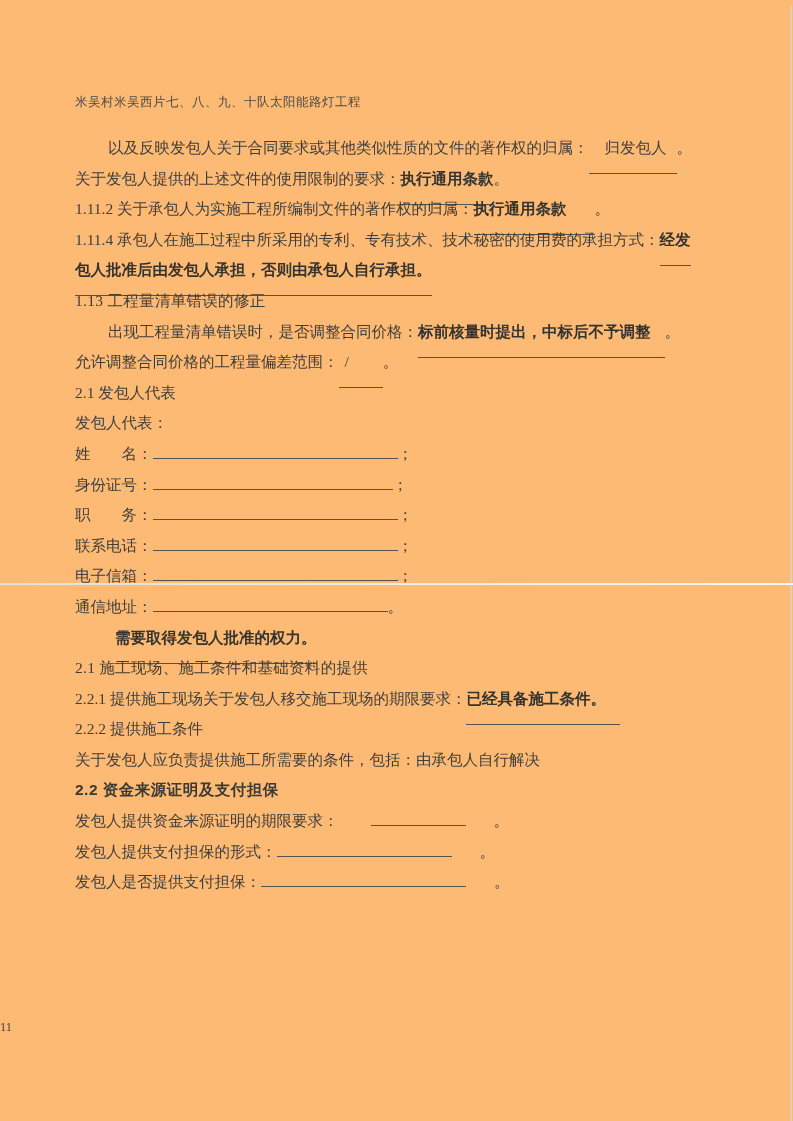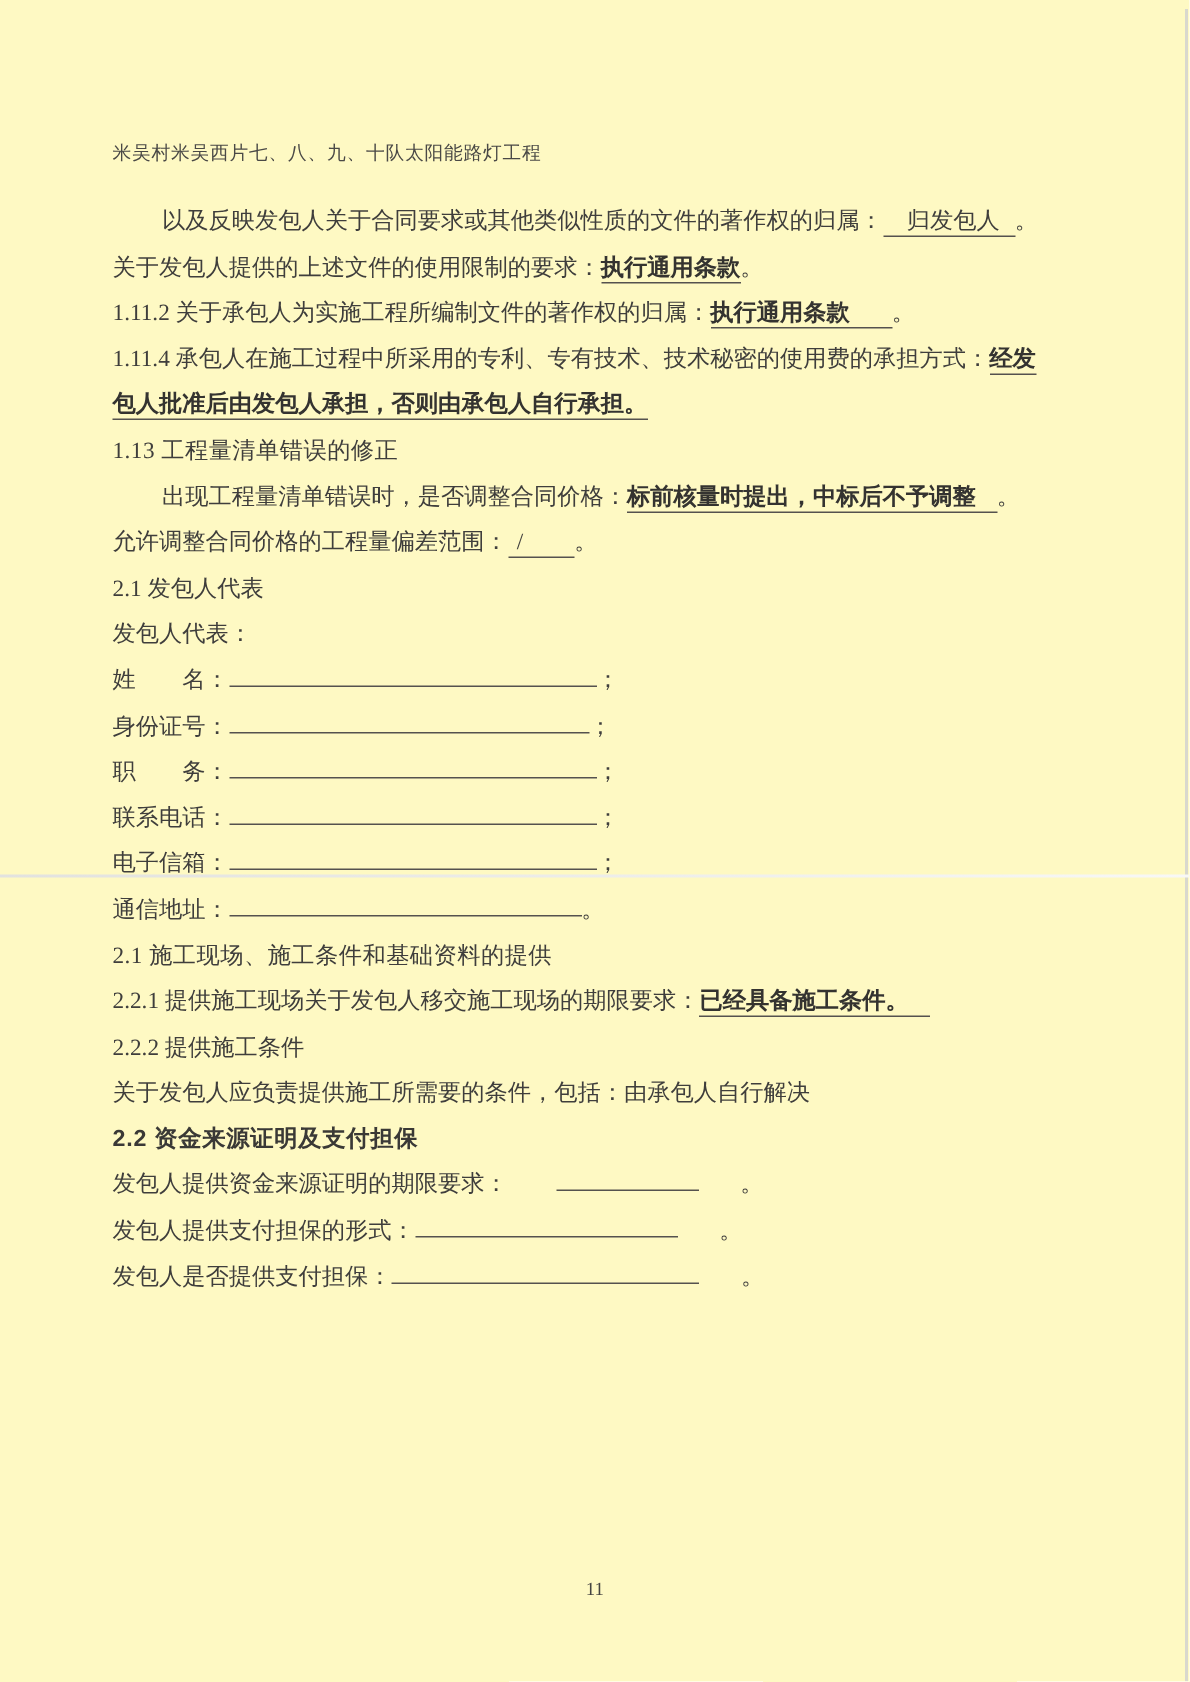--- a/index.html
+++ b/index.html
@@ -1,38 +1,38 @@
 <!DOCTYPE html>
 <html><head>
 <meta charset="utf-8">
 <style>
   html,body { margin:0; padding:0; background:#ffffff; }
   .page {
-    position:relative; width:793px; height:1121px; background:#fef9c3;
+    position:relative; width:793px; height:1121px; background:#fdba74;
     font-family:"Liberation Serif","DejaVu Serif",serif;
     color:#3f3e3c; overflow:hidden;
   }
   .content { padding:92px 66px 0 75px; }
   .hdr { margin:0; font-size:12.5px; line-height:20px; letter-spacing:.5px; color:#4a4946; }
   .body { margin-top:21px; }
   .line { margin:0; height:30.6px; line-height:30.6px; font-size:15.5px; white-space:nowrap; }
   .indent  { text-indent:33px; }
   .indent2 { text-indent:40px; }
   .heading { font-family:"Liberation Sans","DejaVu Sans",sans-serif; font-weight:600; letter-spacing:.5px; color:#3a3936; }
   .subhead { letter-spacing:.3px; }
-  .ul  { border-bottom:1.2px solid #55524e; padding-bottom:1px; }
+  .ul  { border-bottom:1.2px solid #55524e; padding-bottom:17px; }
   .val { font-weight:600; color:#343330; }
   .blank { display:inline-block; height:13px; border-bottom:1.2px solid #55524e; }
   .b245 { width:245px; } .b240 { width:240px; } .b235 { width:235px; }
   .b205 { width:205px; } .b175 { width:175px; } .b95 { width:95px; }
   .gap32 { margin-left:32px; } .gap28 { margin-left:28px; }
   .pad-l14 { padding-left:14px; } .pad-l16 { padding-left:16px; } .pad-l6 { padding-left:6px; }
   .pad-r10 { padding-right:10px; } .pad-r14 { padding-right:14px; }
   .pad-r28 { padding-right:28px; } .pad-r34 { padding-right:34px; }
-  .pagenum { position:absolute; top:1052px; left:0; right:0; text-align:center;
+  .pagenum { position:absolute; top:1020px; left:0; right:0; text-align:left;
              font-size:12.5px; color:#454441; }
   .edge-right { position:absolute; top:6px; right:1px; width:2px; height:1115px;
                 background:#d2d2d0; opacity:.85; }
   .seam { position:absolute; top:583px; left:0; width:100%; height:2px;
           background:linear-gradient(to right,#e2e2df,#efefec 60%,#f8f8f6); }
 </style>
 </head>
 <body>
 
 <div class="page">
@@ -70,20 +70,21 @@
 
       <p class="line"><span>职　　务：</span><span class="blank b245"></span><span>；</span></p>
 
       <p class="line"><span>联系电话：</span><span class="blank b245"></span><span>；</span></p>
 
       <p class="line"><span>电子信箱：</span><span class="blank b245"></span><span>；</span></p>
 
       <p class="line"><span>通信地址：</span><span class="blank b235"></span><span>。</span></p>
 
 
+      <p class="line indent2"><span class="ul val">需要取得发包人批准的权力。</span></p>
 
       <p class="line subhead">2.1 施工现场、施工条件和基础资料的提供</p>
 
       <p class="line"><span>2.2.1 提供施工现场关于发包人移交施工现场的期限要求：</span><span class="ul val pad-r14">已经具备施工条件。</span></p>
 
       <p class="line">2.2.2 提供施工条件</p>
 
       <p class="line">关于发包人应负责提供施工所需要的条件，包括：由承包人自行解决</p>
 
       <p class="line heading">2.2 资金来源证明及支付担保</p>

